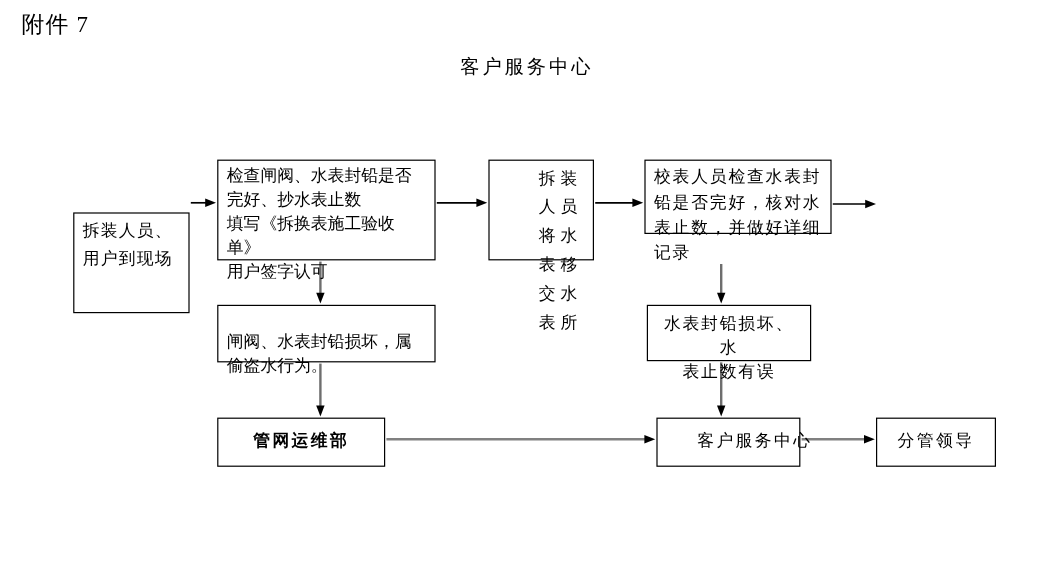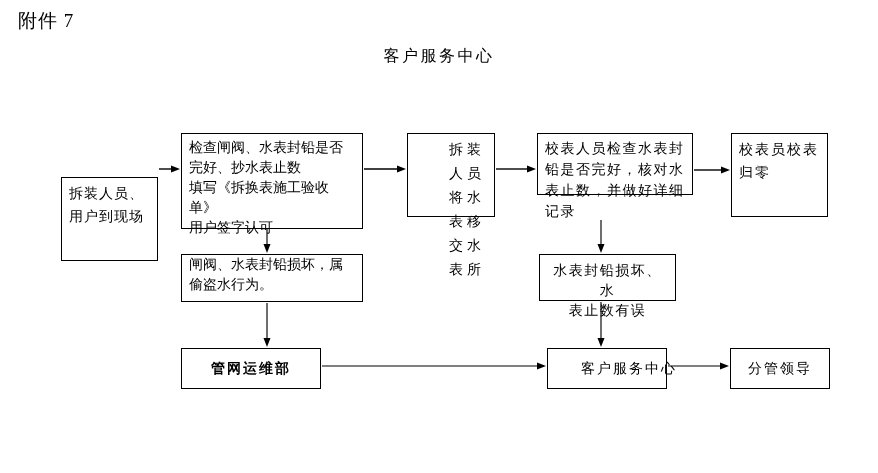--- a/index.html
+++ b/index.html
@@ -54,25 +54,25 @@
   }
   .node.center {
     display: flex;
     align-items: center;
     justify-content: center;
     padding: 0;
     letter-spacing: 2px;
     white-space: nowrap;
   }
   #n-arrive        { left: 61px;  top: 133px; width: 97px;  height: 84px; line-height: 23px; letter-spacing: 1px; margin-top: 44px; }
-  #n-inspect       { left: 181px; top: 133px; width: 182px; height: 96px; line-height: 20px; letter-spacing: 0; }
+  #n-inspect       { left: 181px; top: 133px; width: 182px; height: 84px; line-height: 20px; letter-spacing: 0; }
   #n-transfer      { left: 407px; top: 133px; width: 88px;  height: 84px; line-height: 24px; letter-spacing: 4px; padding-left: 41px; }
   #n-verify        { left: 537px; top: 133px; width: 156px; height: 62px; line-height: 21px; letter-spacing: 1.5px; }
   #n-reset         { left: 731px; top: 133px; width: 97px;  height: 84px; line-height: 23px; letter-spacing: 2px; }
-  #n-damage-theft  { left: 181px; top: 254px; width: 182px; height: 48px; line-height: 20px; letter-spacing: 0; padding-top: 0; }
+  #n-damage-theft  { left: 181px; top: 254px; width: 182px; height: 48px; line-height: 20px; letter-spacing: 0; padding-top: 21px; }
   #n-damage-error  { left: 539px; top: 254px; width: 137px; height: 47px; line-height: 20px; letter-spacing: 1.5px; padding-top: 6px; text-align: center; }
   #n-pipeline      { left: 181px; top: 348px; width: 140px; height: 41px; font-weight: bold; }
   #n-service       { left: 547px; top: 348px; width: 120px; height: 41px; padding-left: 44px; }
   #n-leader        { left: 730px; top: 348px; width: 100px; height: 41px; }
 </style>
 </head>
 <body>
 
 <div class="canvas">
 
@@ -122,22 +122,20 @@
 
   <div class="node" id="n-transfer">拆装人员
 将水表移
 交水表所</div>
 
   <div class="node" id="n-verify">校表人员检查水表封
 铅是否完好，核对水
 表止数，并做好详细
 记录</div>
 
-  <div class="node" id="n-reset">校表员校表
-归零</div>
 
   <div class="node" id="n-damage-theft">闸阀、水表封铅损坏，属
 偷盗水行为。</div>
 
   <div class="node" id="n-damage-error">水表封铅损坏、水
 表止数有误</div>
 
   <div class="node center" id="n-pipeline">管网运维部</div>
 
   <div class="node center" id="n-service">客户服务中心</div>

